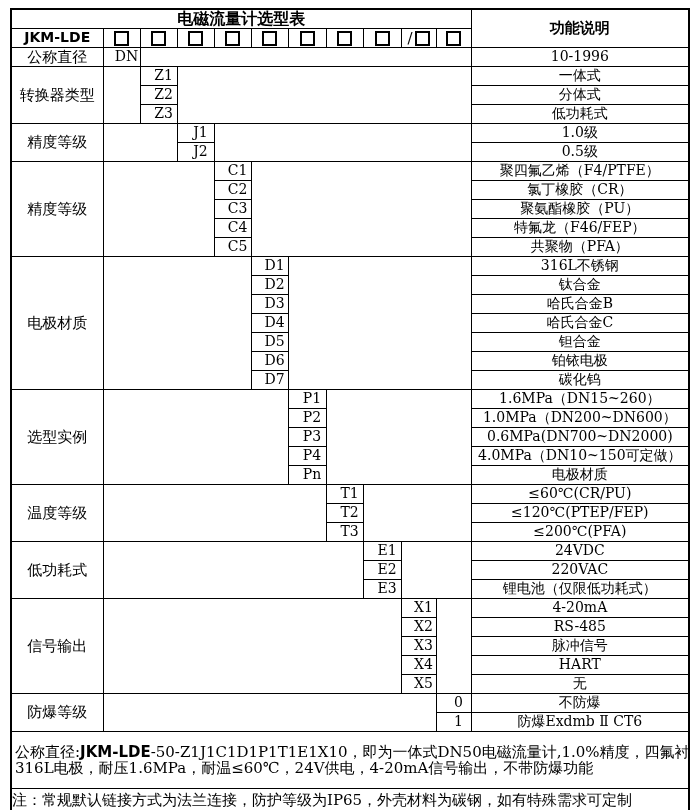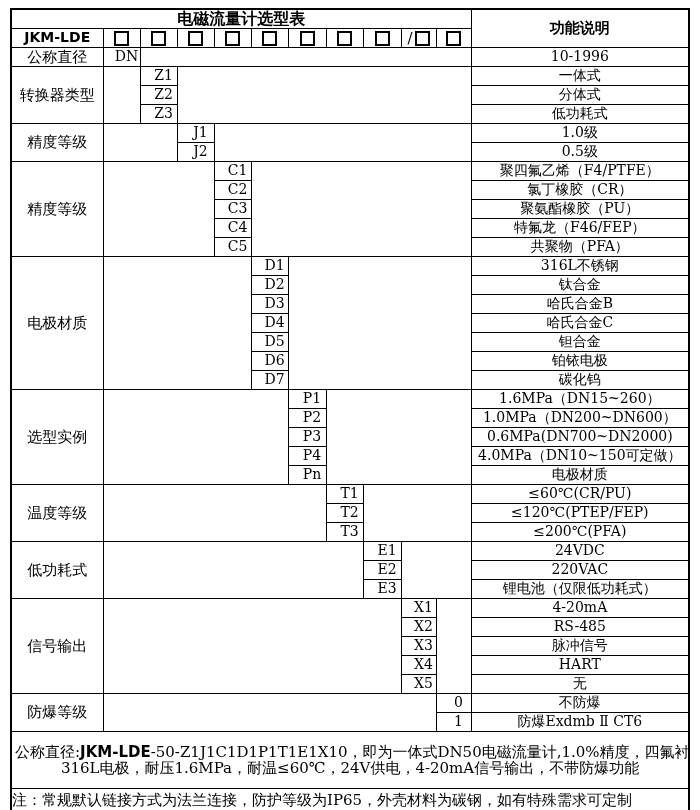--- a/index.html
+++ b/index.html
@@ -13,21 +13,21 @@
   td.model{font-family:"DejaVu Sans","Liberation Sans",sans-serif;font-weight:bold;font-size:14px;}
   td.label{font-size:15px;margin-left:12px;}
   td.code{font-size:14px;padding-left:10px;}
   td.desc{font-size:14px;}
   td.cb .box{display:inline-block;width:11px;height:11px;border:2px solid #000;vertical-align:middle;background:#fff;}
   td.cb .slash{font-size:15px;margin-right:2px;vertical-align:middle;}
   td.note{white-space:normal;text-align:left;}
   td.note.example{height:56px;font-size:15px;}
   td.note.remark{height:22px;font-size:15px;}
   .note-line{white-space:nowrap;overflow:hidden;padding:0 3px;text-align:left;}
-  .note-line.center{text-align:center;}
+  .note-line.center{text-align:left;}
   .model-bold{font-family:"DejaVu Sans","Liberation Sans",sans-serif;font-weight:bold;}
 </style>
 </head>
 <body>
 
 <div class="wrap">
   <table>
     <colgroup>
       <col style="width:92px">
         <col style="width:37px">

